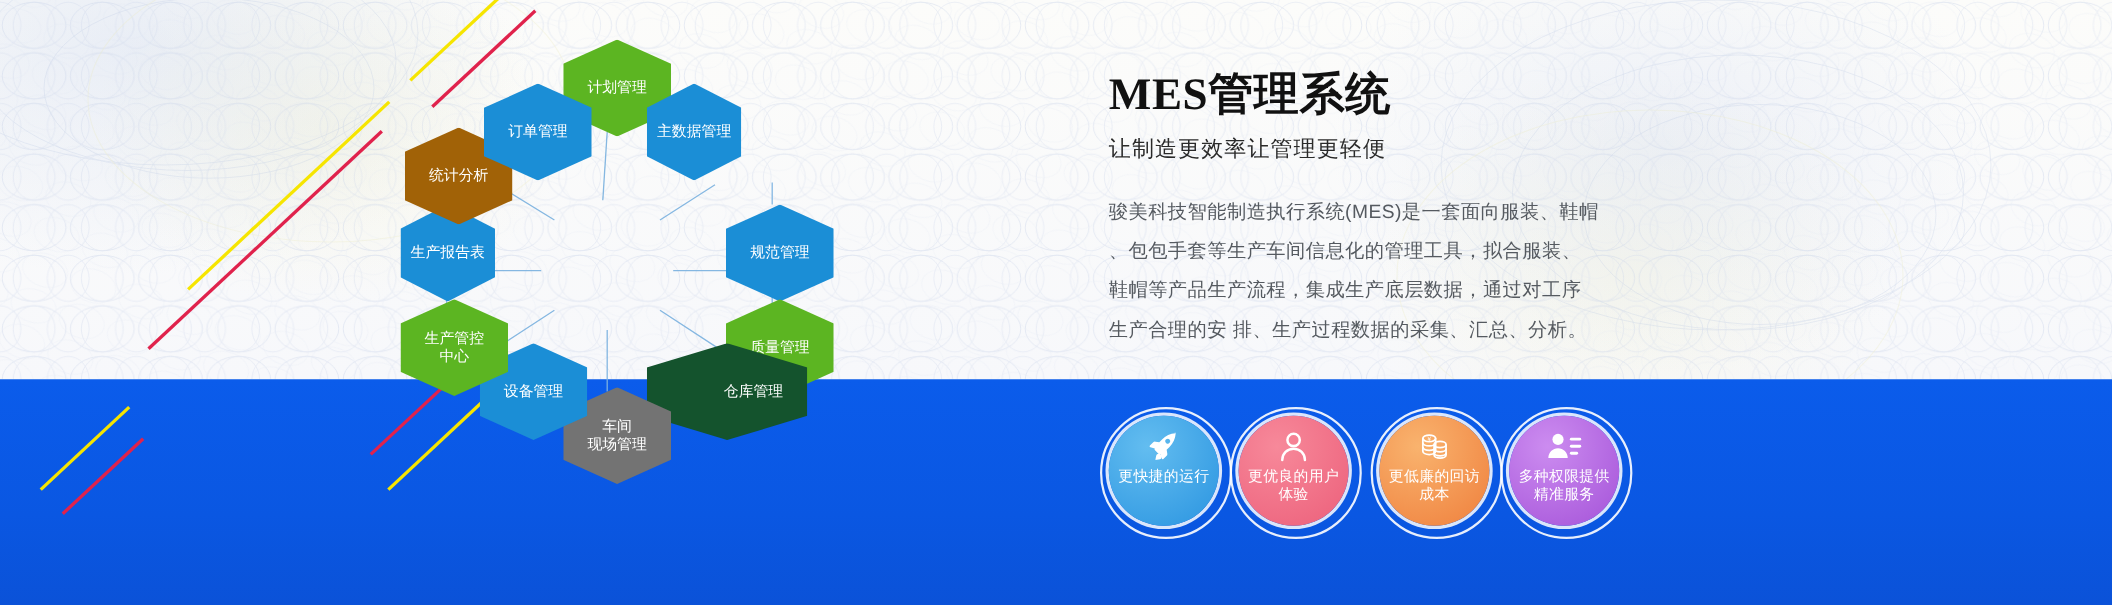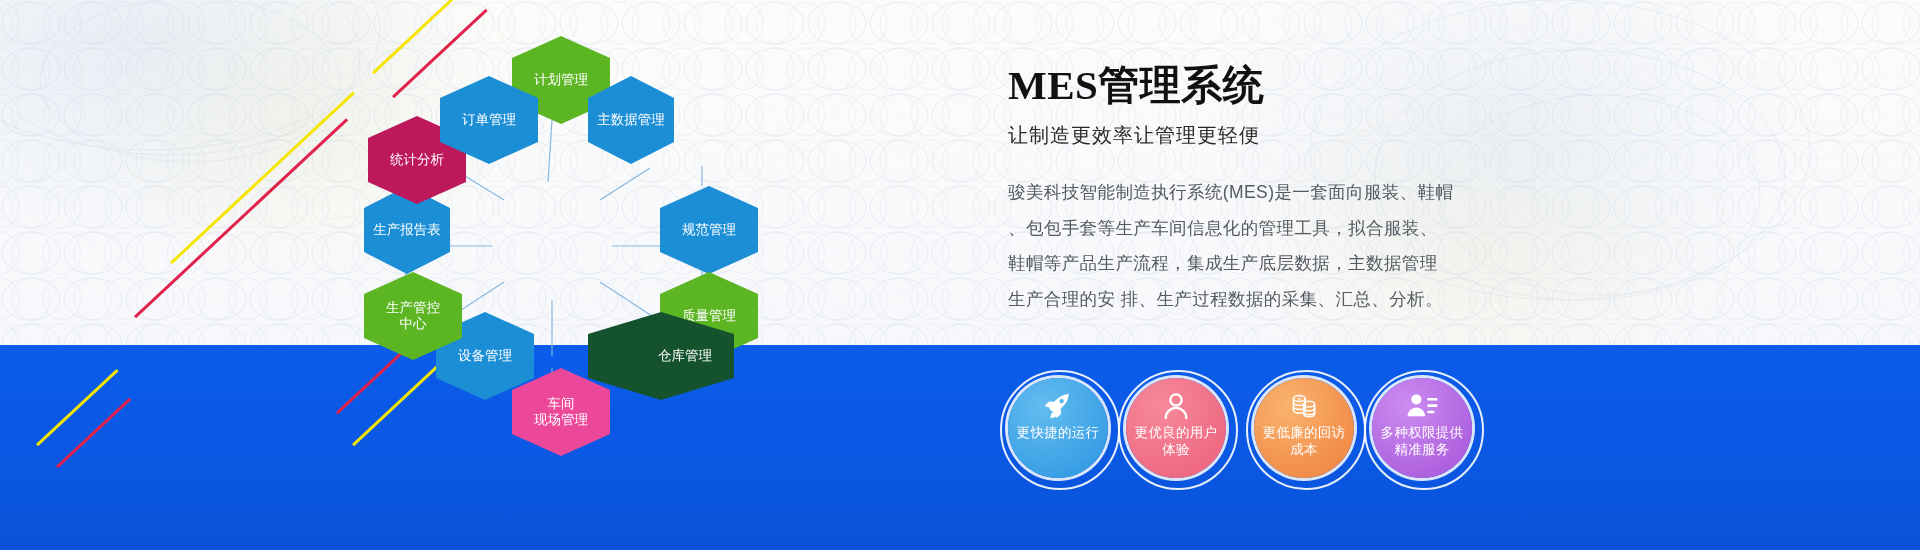--- a/index.html
+++ b/index.html
@@ -151,52 +151,52 @@
       </div>
 
     <div class="hex small" style="left:660px;top:272px;background:#5cb522;">
       <span class="nl">质量管理</span>
       </div>
 
     <div class="hex small" style="left:588px;top:312px;background:#14532d;padding-left:48px;">
       <span class="nl">仓库管理</span>
       </div>
 
-    <div class="hex small" style="left:512px;top:368px;background:#ec4899;">
+    <div class="hex small" style="left:512px;top:352px;background:#737373;">
       <span class="nl">车间<br>现场管理</span>
       </div>
 
     <div class="hex small" style="left:436px;top:312px;background:#1b8ed6;">
       <span class="nl">设备管理</span>
       </div>
 
     <div class="hex small" style="left:364px;top:272px;background:#5cb522;">
       <span class="nl">生产管控<br>中心</span>
       </div>
 
     <div class="hex small" style="left:364px;top:186px;width:86px;background:#1b8ed6;">
       <span class="nl">生产报告表</span>
       </div>
 
-    <div class="hex small" style="left:368px;top:116px;background:#be185d;">
+    <div class="hex small" style="left:368px;top:116px;background:#a16207;">
       <span class="nl">统计分析</span>
       </div>
 
     <div class="hex small" style="left:440px;top:76px;background:#1b8ed6;">
       <span class="nl">订单管理</span>
       </div>
   </div>
 
   <div class="content">
     <h1 class="headline">MES管理系统</h1>
     <div class="subline">让制造更效率让管理更轻便</div>
     <div class="para">
       <p>骏美科技智能制造执行系统(MES)是一套面向服装、鞋帽</p>
       <p>、包包手套等生产车间信息化的管理工具，拟合服装、</p>
-      <p>鞋帽等产品生产流程，集成生产底层数据，主数据管理</p>
+      <p>鞋帽等产品生产流程，集成生产底层数据，通过对工序</p>
       <p>生产合理的安 排、生产过程数据的采集、汇总、分析。</p>
     </div>
   </div>
 
   <div class="badges">
 
     <div class="badge" style="background:radial-gradient(circle at 35% 28%,#63bdf0,#2a94e0);">
       <div class="ring"></div>
       <div class="ico">
         <svg width="32" height="32" viewBox="0 0 32 32" fill="#fff">

